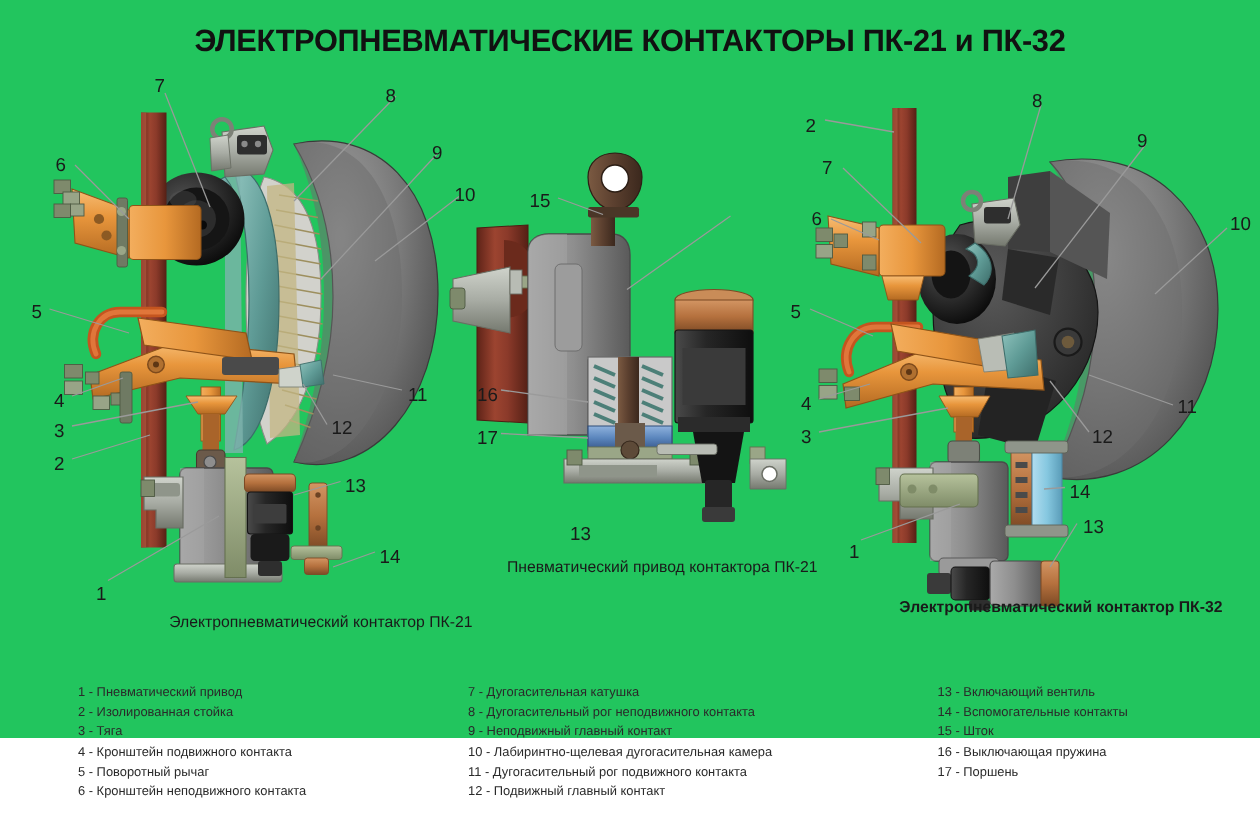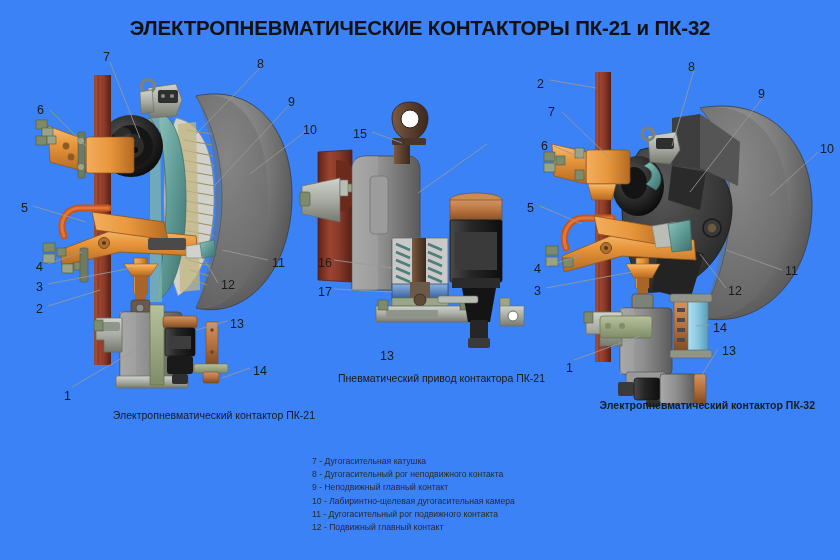--- a/index.html
+++ b/index.html
@@ -5,22 +5,22 @@
   * { box-sizing: border-box; }
   html, body {
     margin: 0; padding: 0;
     width: 840px; height: 560px;
     background: #ffffff;
     font-family: "Liberation Sans", sans-serif;
     overflow: hidden;
   }
   #page {
     position: relative;
-    width: 840px; height: 560px;
-    background: #3b82f6;
+    width: 840px; height: 492px;
+    background: #22c55e;
   }
 
   
   #title {
     position: absolute;
     top: 16px; left: 0; width: 840px;
     text-align: center;
     font-size: 20.5px;
     font-weight: bold;
     letter-spacing: -0.2px;
@@ -489,23 +489,38 @@
       <div class="callout" style="left: 713px; top: 322px;">14</div>
       <div class="callout" style="left: 722px; top: 345px;">13</div>
       <div class="callout" style="left: 566px; top: 362px;">1</div>
     </div>
 
   <div class="caption" id="caption-left">Электропневматический контактор ПК-21</div>
   <div class="caption" id="caption-middle">Пневматический привод контактора ПК-21</div>
   <div class="caption" id="caption-right">Электропневматический контактор ПК-32</div>
 
   <div id="legend">
+    <div class="legend-col" id="legend-col-1">
+        <div class="legend-item">1 - Пневматический привод</div>
+        <div class="legend-item">2 - Изолированная стойка</div>
+        <div class="legend-item">3 - Тяга</div>
+        <div class="legend-item">4 - Кронштейн подвижного контакта</div>
+        <div class="legend-item">5 - Поворотный рычаг</div>
+        <div class="legend-item">6 - Кронштейн неподвижного контакта</div>
+      </div>
     <div class="legend-col" id="legend-col-2">
         <div class="legend-item">7 - Дугогасительная катушка</div>
         <div class="legend-item">8 - Дугогасительный рог неподвижного контакта</div>
         <div class="legend-item">9 - Неподвижный главный контакт</div>
         <div class="legend-item">10 - Лабиринтно-щелевая дугогасительная камера</div>
         <div class="legend-item">11 - Дугогасительный рог подвижного контакта</div>
         <div class="legend-item">12 - Подвижный главный контакт</div>
       </div>
+    <div class="legend-col" id="legend-col-3">
+        <div class="legend-item">13 - Включающий вентиль</div>
+        <div class="legend-item">14 - Вспомогательные контакты</div>
+        <div class="legend-item">15 - Шток</div>
+        <div class="legend-item">16 - Выключающая пружина</div>
+        <div class="legend-item">17 - Поршень</div>
+      </div>
   </div>
 
 </div>
 
 </body></html>

